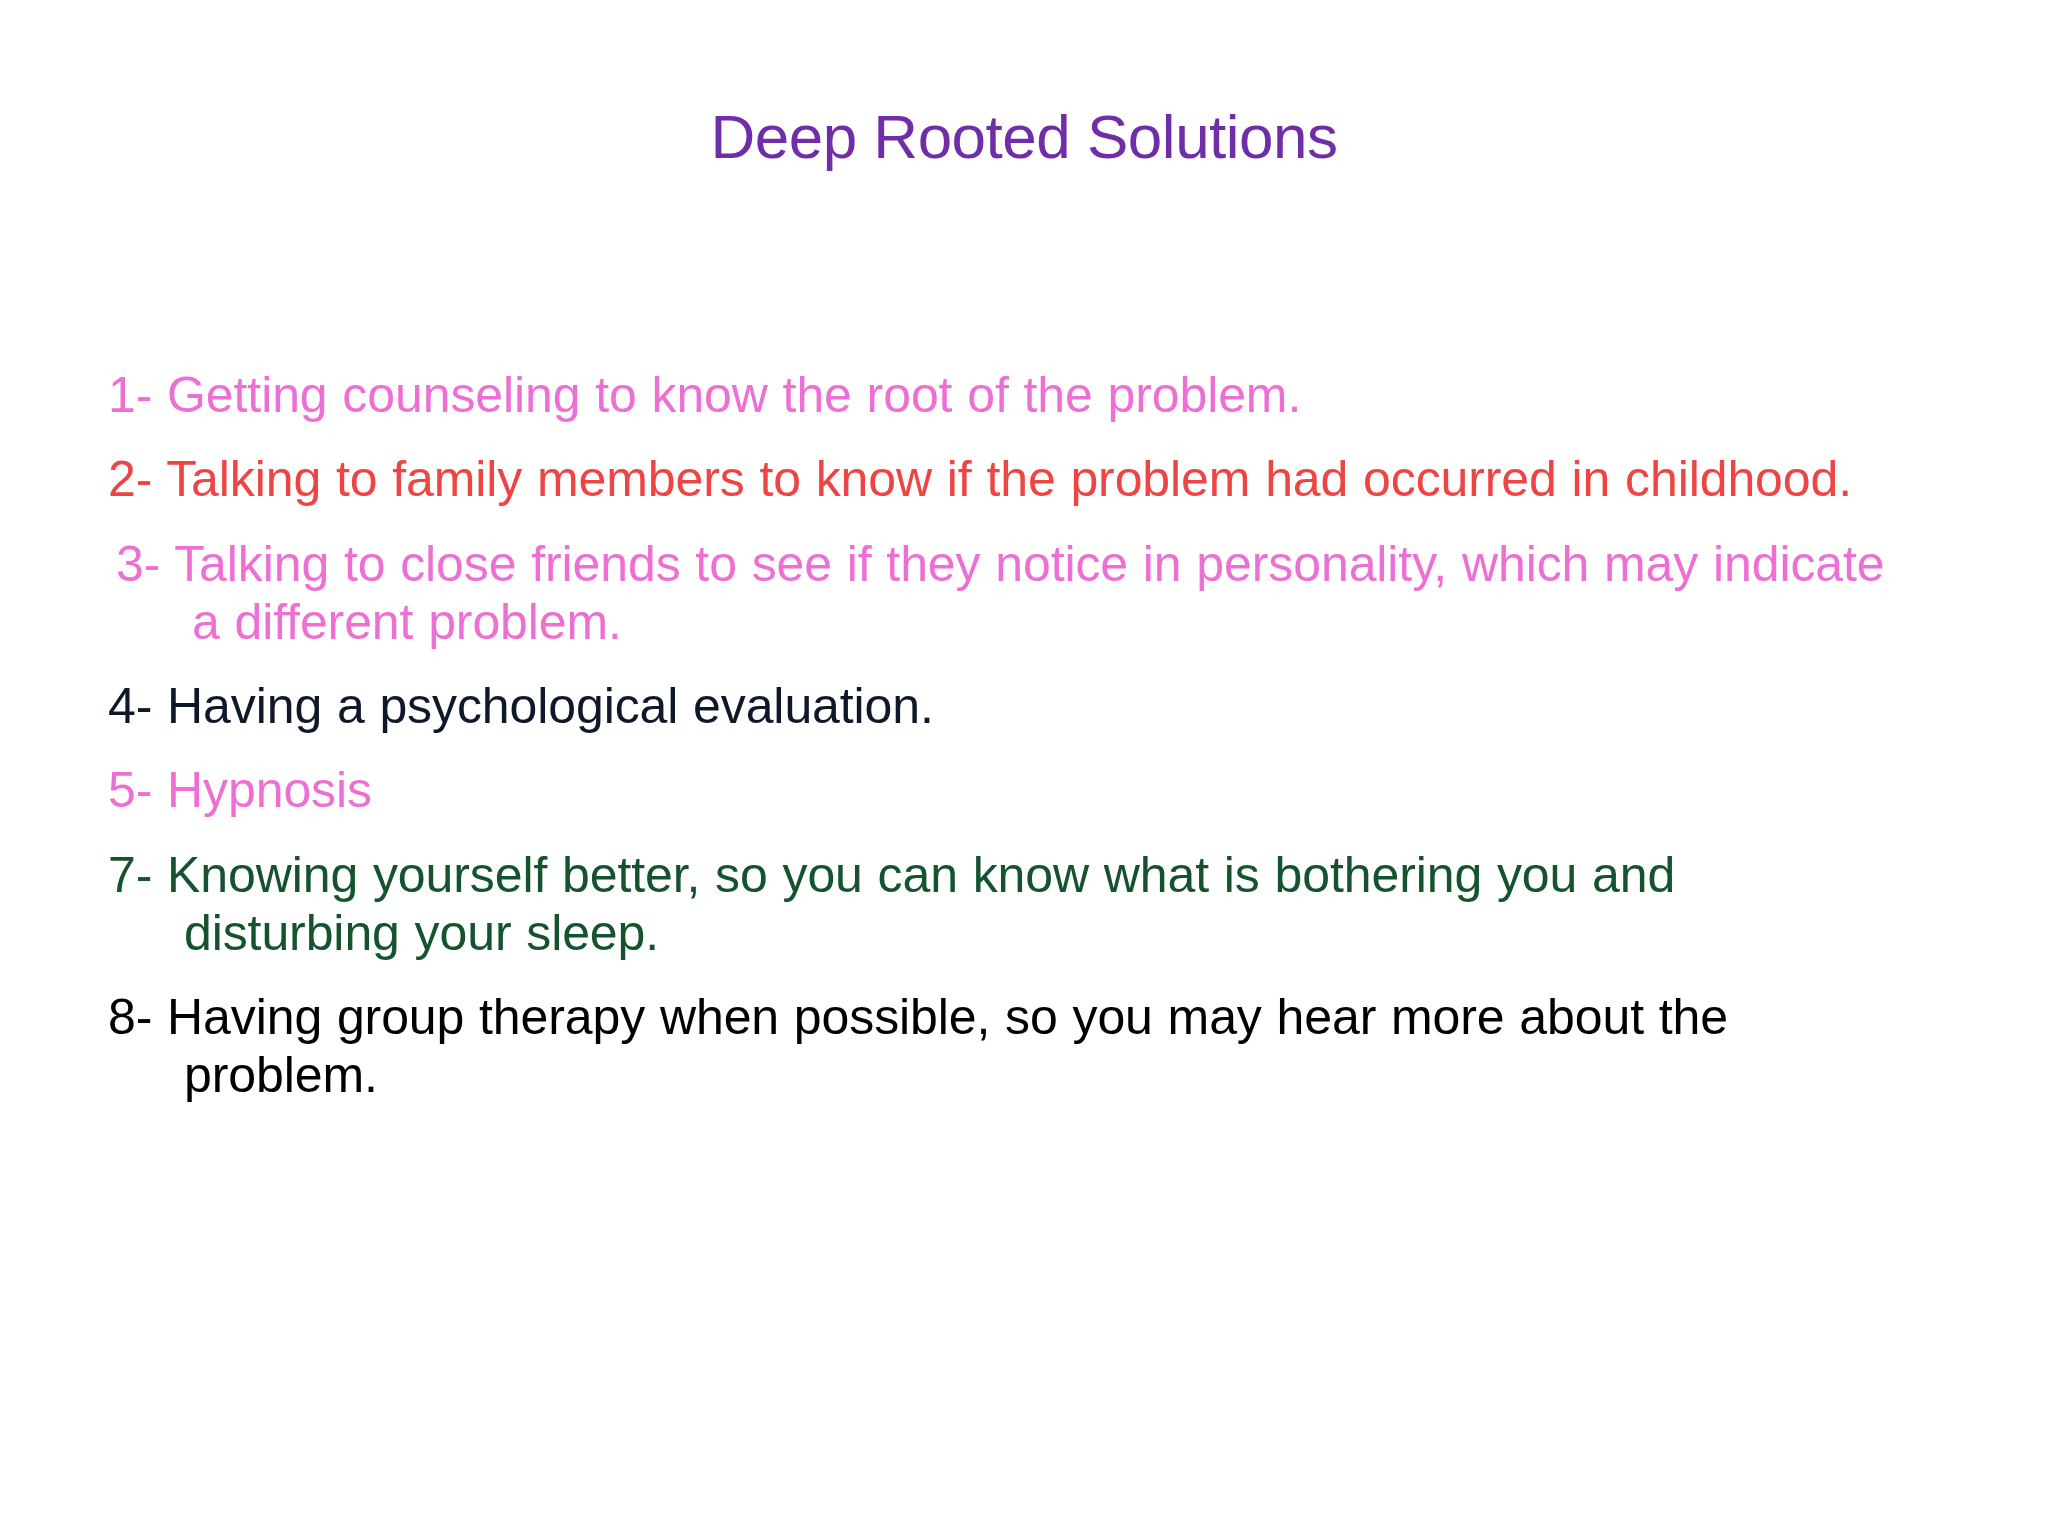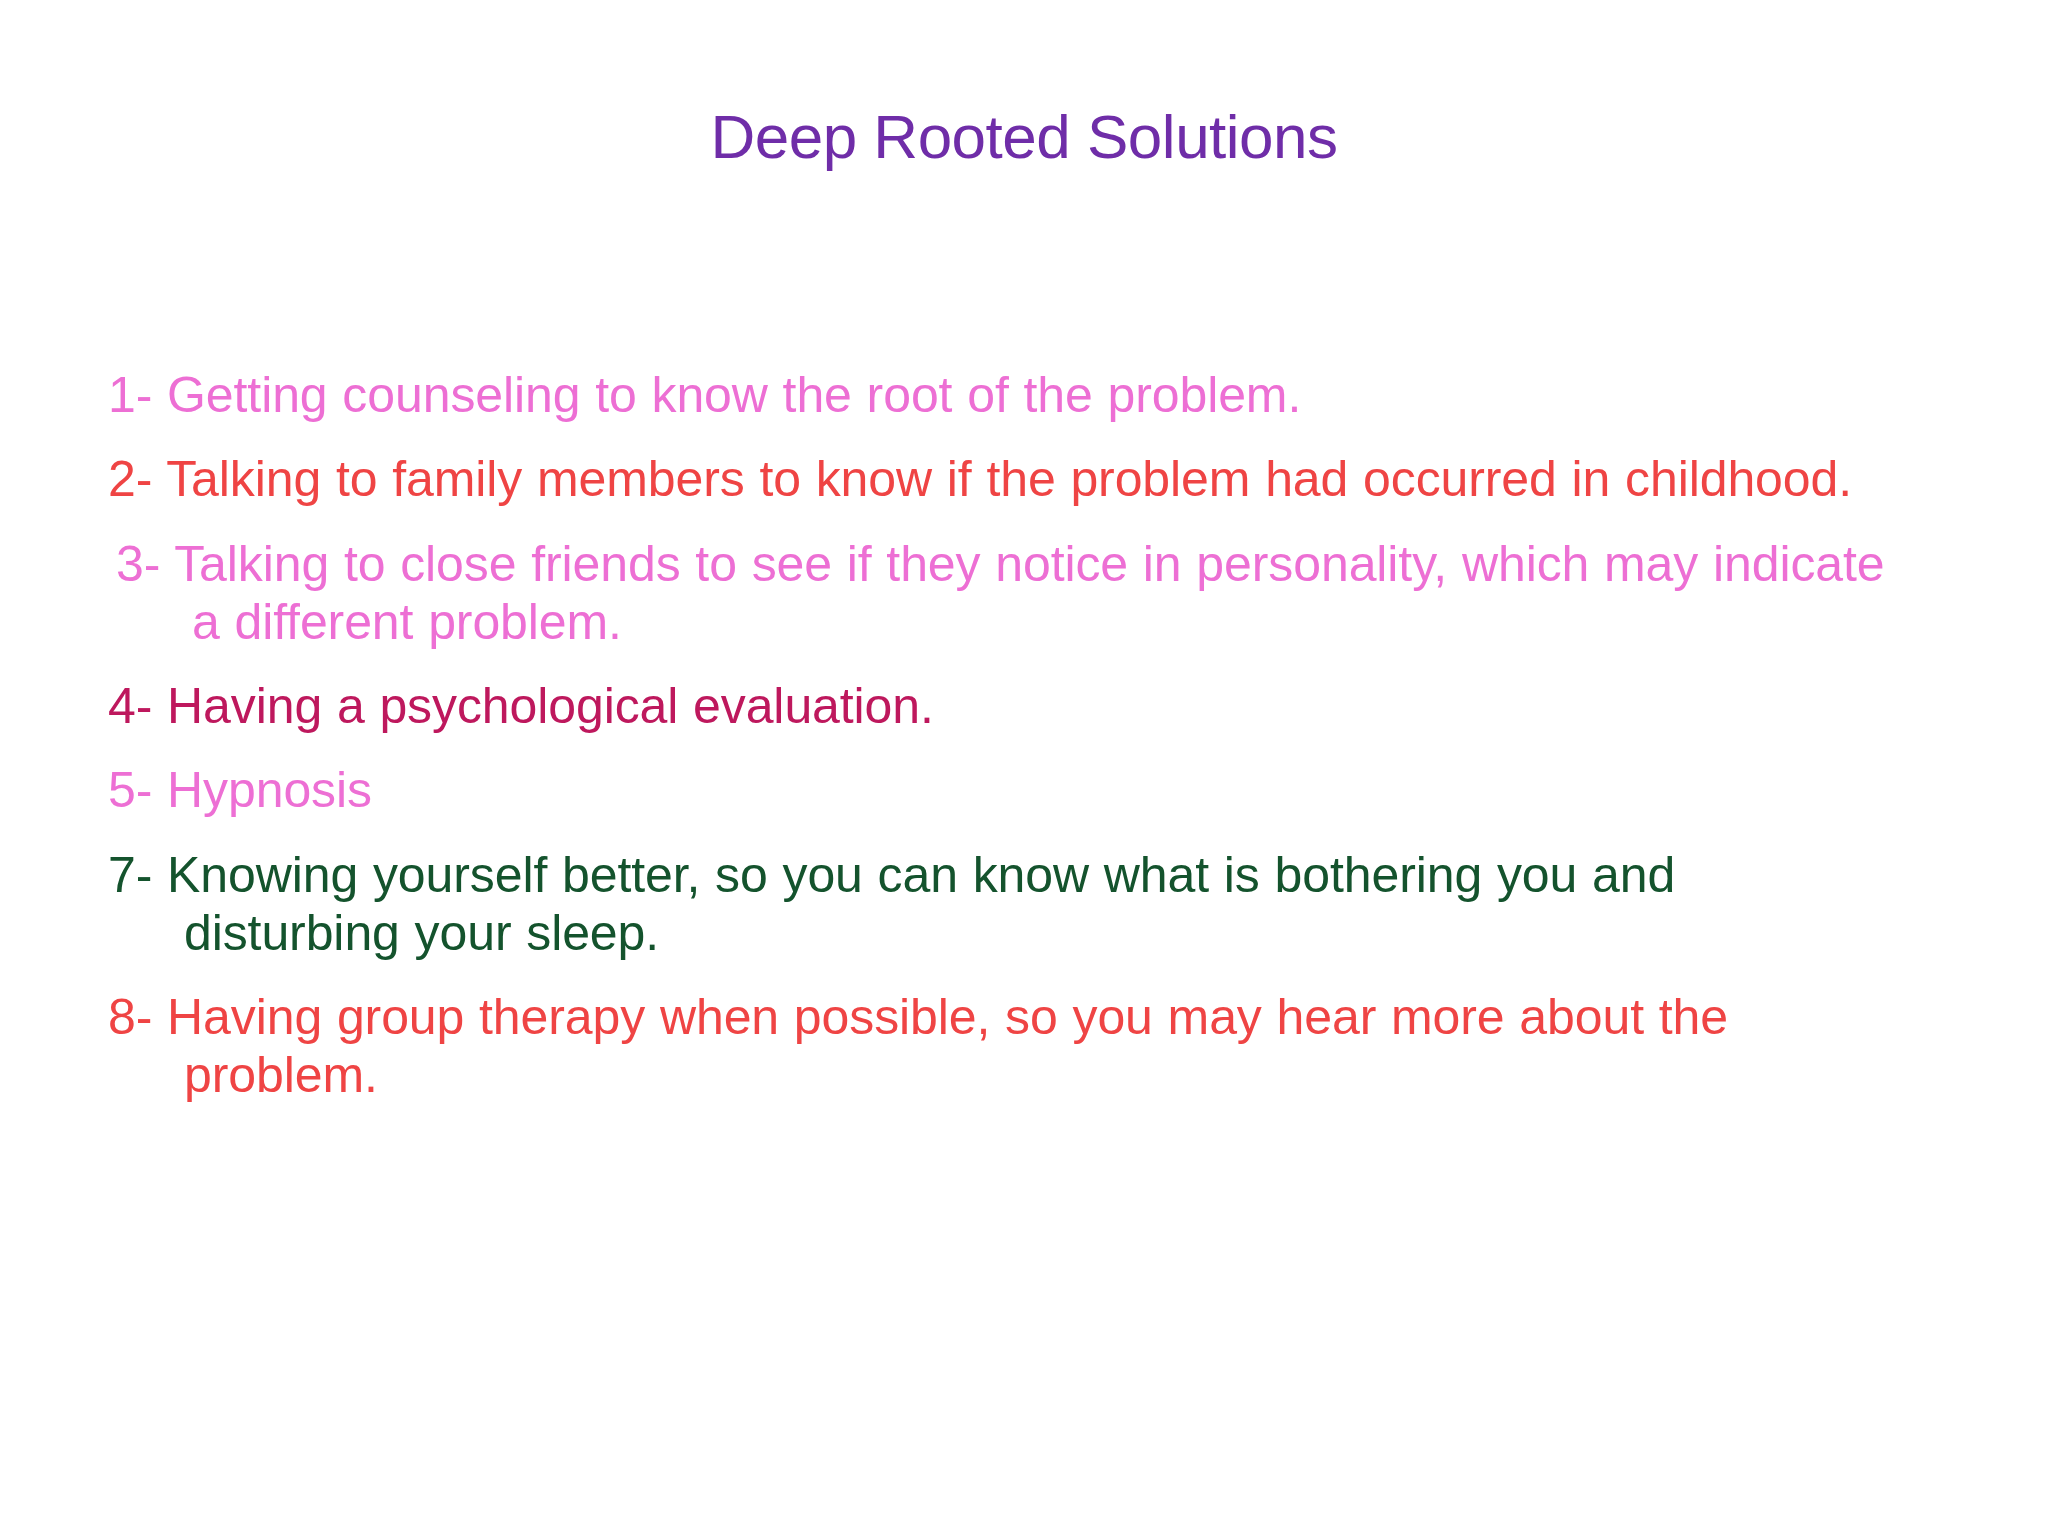--- a/index.html
+++ b/index.html
@@ -96,37 +96,37 @@
       <li class="solution-item" style="color: #ef4444;">
         <span class="item-number">2- </span>
         <span class="item-text">Talking to family members to know if the problem had occurred in childhood.</span>
       </li>
 
       <li class="solution-item" style="color: rgb(237, 111, 212); margin-left: 8px;">
         <span class="item-number">3- </span>
         <span class="item-text">Talking to close friends to see if they notice in personality, which may indicate a different problem.</span>
       </li>
 
-      <li class="solution-item" style="color: #be185d;">
+      <li class="solution-item" style="color: #0f172a;">
         <span class="item-number">4- </span>
         <span class="item-text">Having a psychological evaluation.</span>
       </li>
 
       <li class="solution-item" style="color: rgb(237, 111, 212);">
         <span class="item-number">5- </span>
         <span class="item-text">Hypnosis</span>
       </li>
 
 
       <li class="solution-item" style="color: #14532d;">
         <span class="item-number">7- </span>
         <span class="item-text">Knowing yourself better, so you can know what is bothering you and disturbing your sleep.</span>
       </li>
 
-      <li class="solution-item" style="color: #ef4444;">
+      <li class="solution-item" style="color: #000000;">
         <span class="item-number">8- </span>
         <span class="item-text">Having group therapy when possible, so you may hear more about the problem.</span>
       </li>
 
     </ul>
   </div>
 
 </div>
 
 </body></html>

